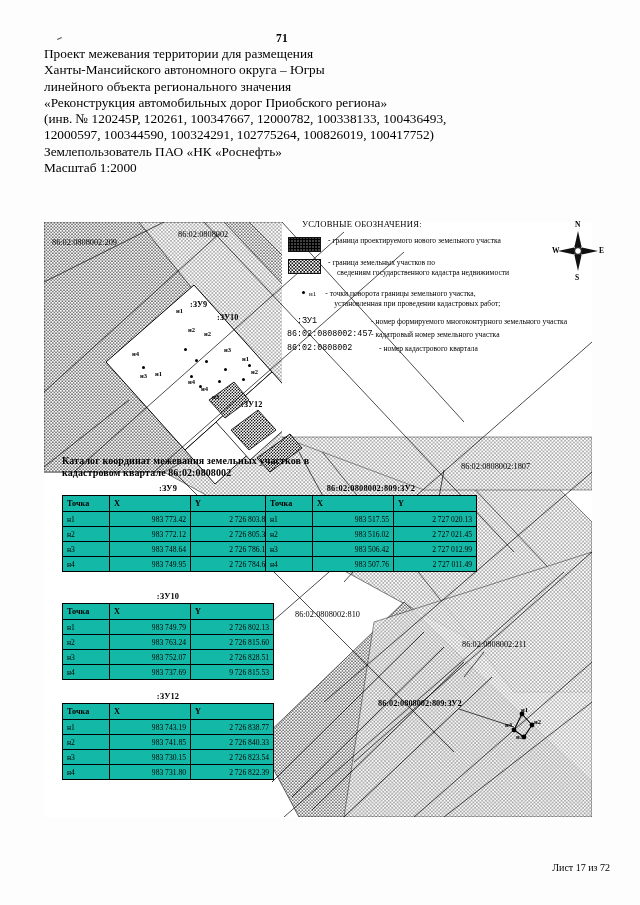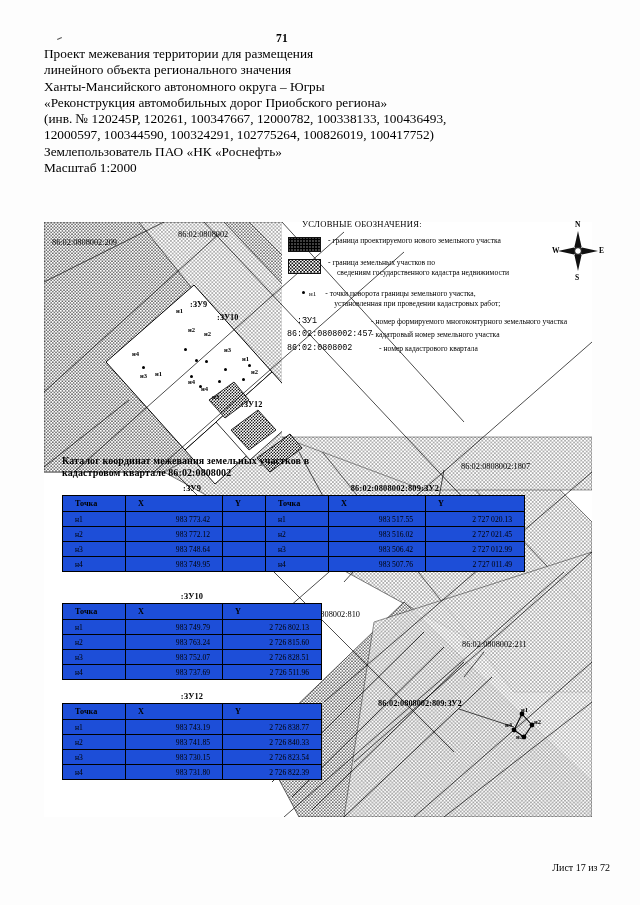--- a/index.html
+++ b/index.html
@@ -155,22 +155,22 @@
     letter-spacing: .2px;
   }
   table.coord {
     border-collapse: collapse;
     background: #ffffff;
     font-size: 7.6px;
   }
   table.coord th, table.coord td {
     border: 1px solid #000;
     height: 14px;
-    padding: 0 12px;
-    background: #1d4ed8;
+    padding: 0 4px;
+    background: #14b8a6;
   }
   table.coord th {
     font-weight: bold;
     text-align: left;
     font-size: 8.2px;
     height: 15px;
   }
   table.coord td.pt { text-align: left; width: 38px; }
   table.coord td.num { text-align: right; }
   table.coord th.cx { width: 72px; }
@@ -218,22 +218,22 @@
 </head>
 <body>
 
 <div class="page">
 
   <div class="page-number">71</div>
   <div class="tick-mark"></div>
 
   <div class="title-block">
     <div>Проект межевания территории для размещения</div>
+    <div>Ханты-Мансийского автономного округа – Югры</div>
     <div>линейного объекта регионального значения</div>
-    <div>Ханты-Мансийского автономного округа – Югры</div>
     <div>«Реконструкция автомобильных дорог Приобского региона»</div>
     <div>(инв. № 120245Р, 120261, 100347667, 12000782, 100338133, 100436493,</div>
     <div>12000597, 100344590, 100324291, 102775264, 100826019, 100417752)</div>
     <div>Землепользователь ПАО «НК «Роснефть»</div>
     <div>Масштаб 1:2000</div>
   </div>
 
   <div class="map">
     <svg width="548" height="595" viewBox="0 0 548 595">
       <defs>
@@ -517,21 +517,21 @@
           <td class="num">2 726 815.60</td>
         </tr>
         <tr>
           <td class="pt">н3</td>
           <td class="num">983 752.07</td>
           <td class="num">2 726 828.51</td>
         </tr>
         <tr>
           <td class="pt">н4</td>
           <td class="num">983 737.69</td>
-          <td class="num">2 726 511.96</td>
+          <td class="num">9 726 815.53</td>
         </tr>
       </tbody>
     </table>
   </div>
 
   <div class="tbl-wrap" style="left:62px;top:692px;">
     <div class="tbl-caption">:ЗУ12</div>
     <table class="coord">
       <thead>
         <tr>

